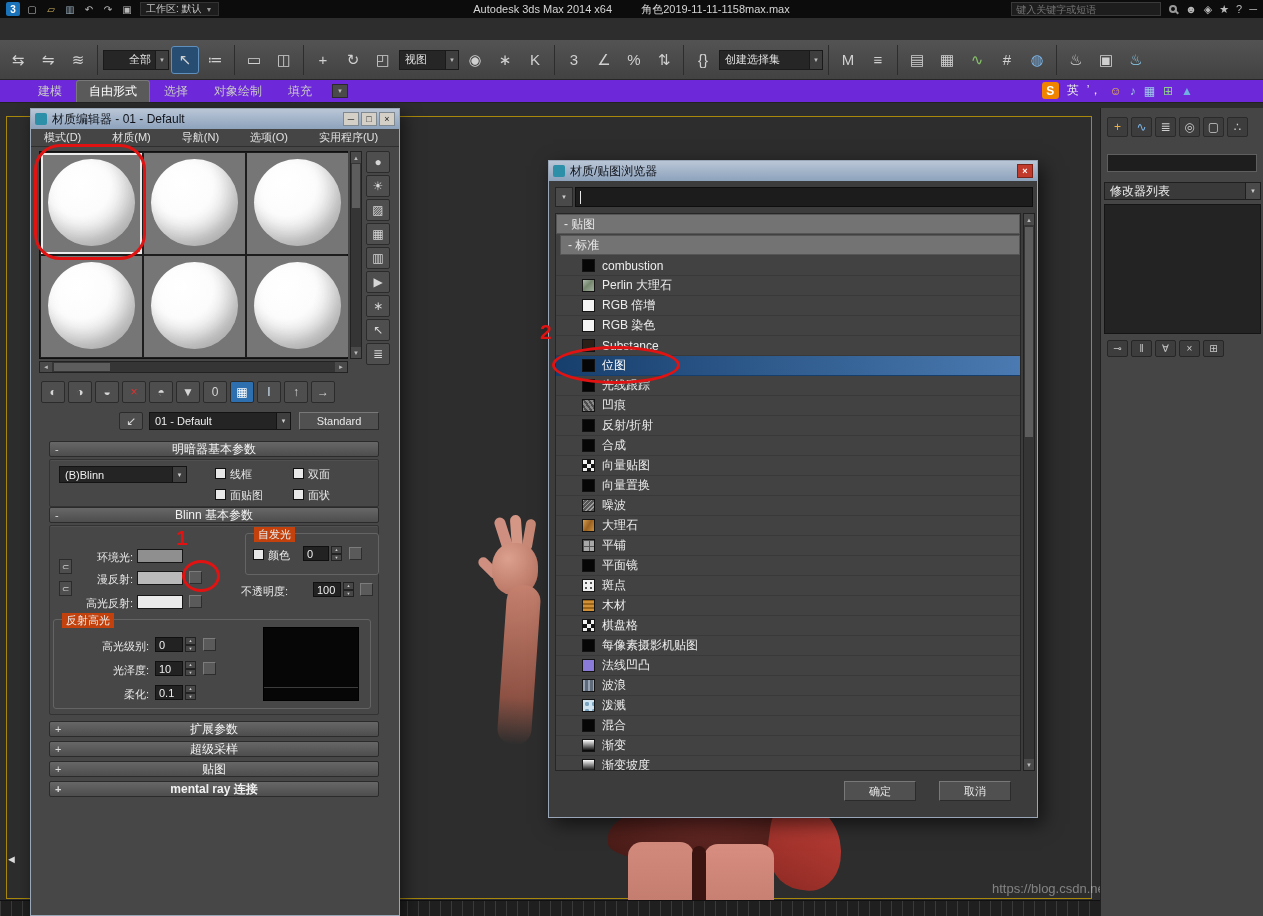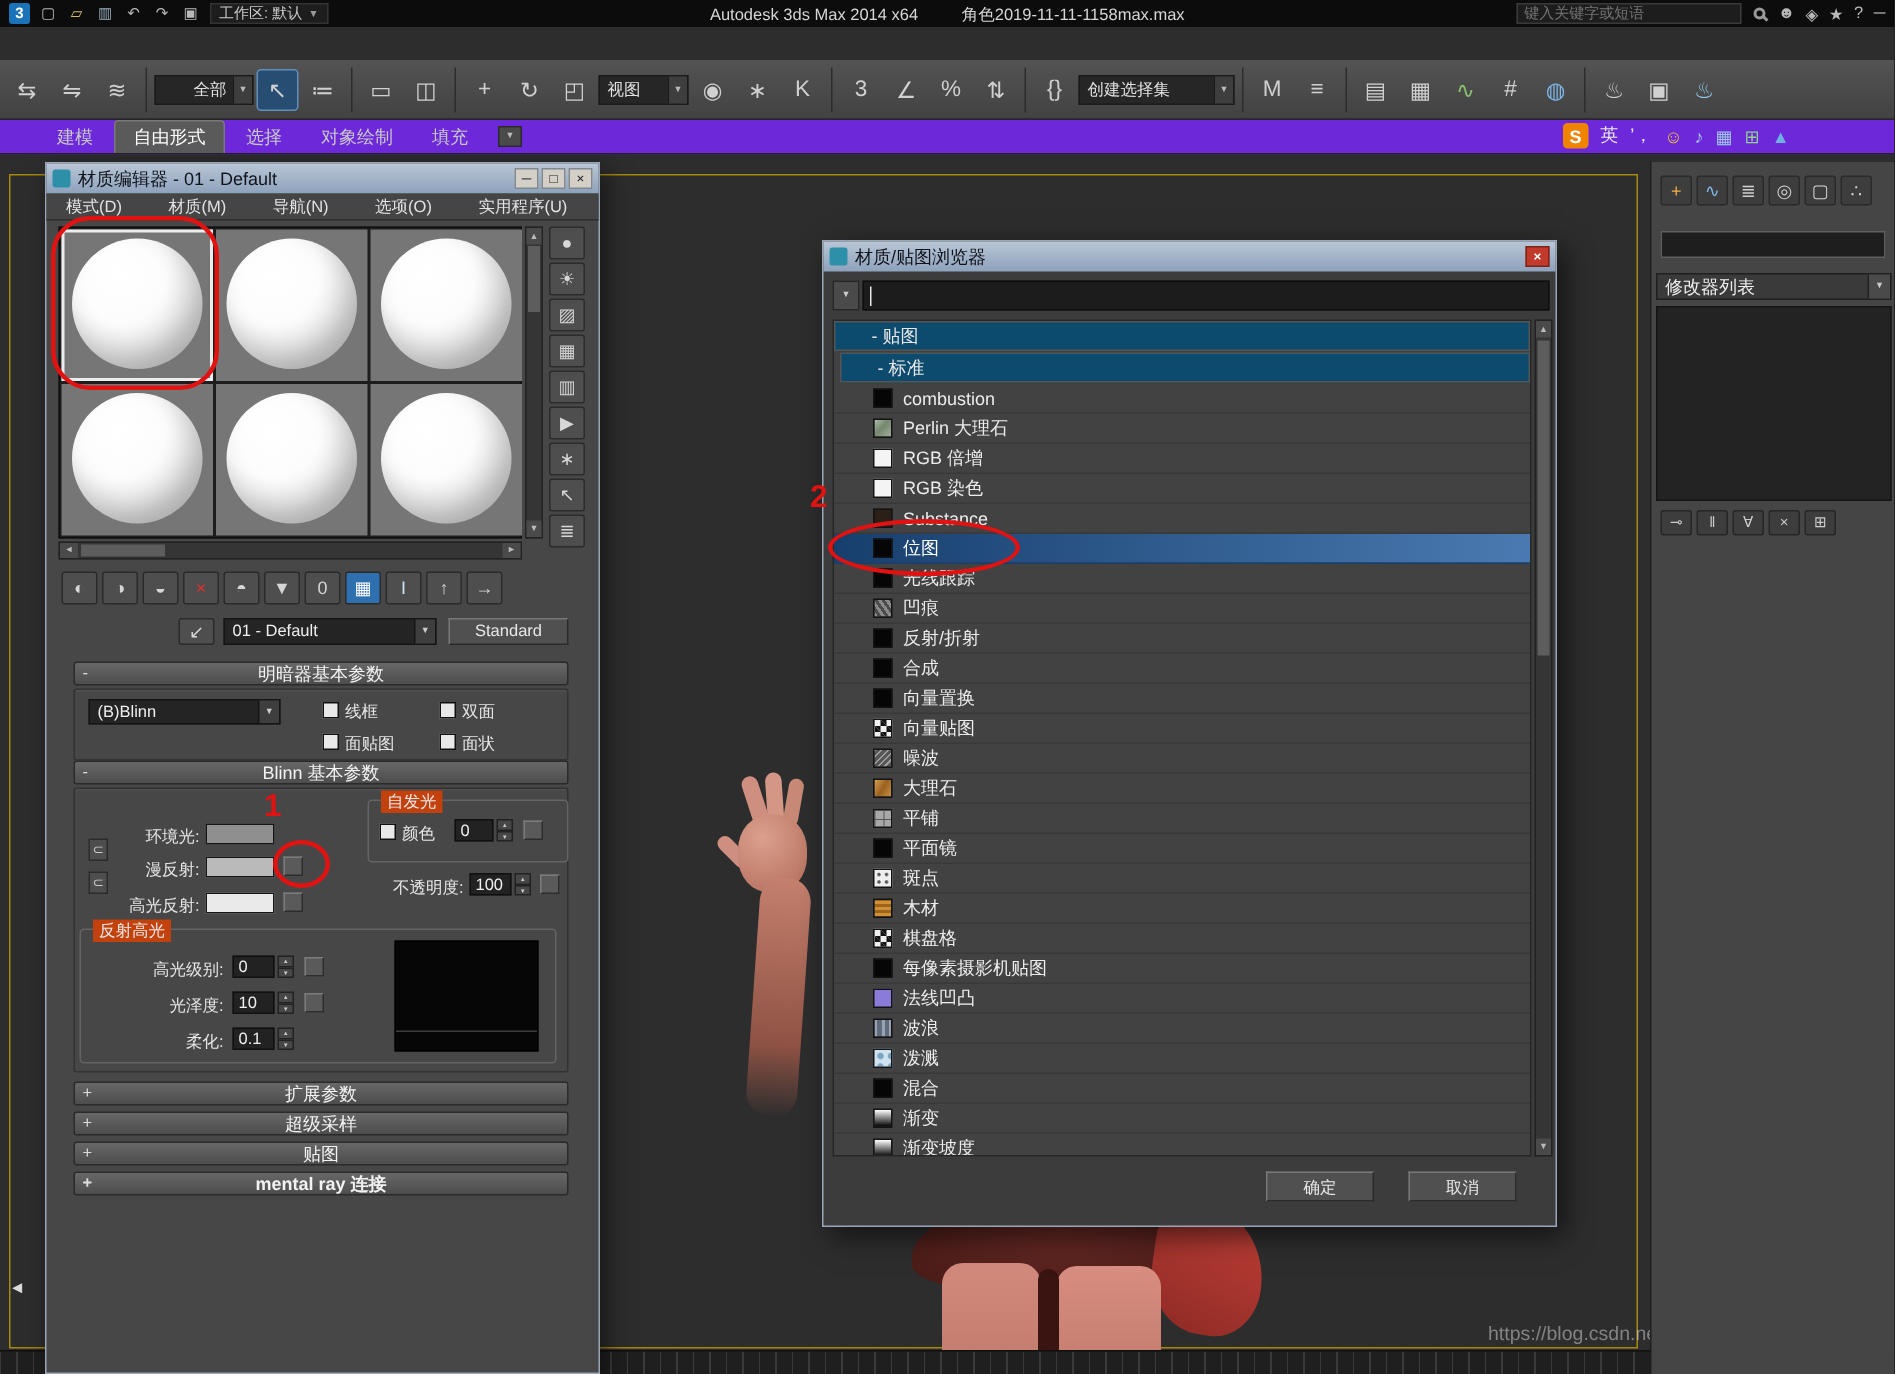--- a/index.html
+++ b/index.html
@@ -137,22 +137,22 @@
 
 
 .mb{position:absolute;left:548px;top:160px;width:490px;height:658px;background:#3c3c3c;border:1px solid #98a6b8;
   box-shadow:5px 6px 18px rgba(0,0,0,.6);z-index:7}
 .mb-search{position:absolute;left:6px;top:26px;width:478px;height:20px;display:flex;gap:2px}
 .mb-dd-btn{width:18px;height:20px;background:#4a4a4a;border:1px solid #262626;display:flex;align-items:center;justify-content:center}
 .mb-dd-btn::before{content:"▼";font-size:6px;color:#ccc}
 .mb-input{flex:1;background:#1c1c1c;border:1px solid #0e0e0e;position:relative}
 .mb-caret{position:absolute;left:4px;top:3px;width:1px;height:13px;background:#e8e8e8}
 .mb-list{position:absolute;left:6px;top:52px;width:466px;height:558px;background:#414141;border:1px solid #262626;overflow:hidden}
-.map-group{height:20px;margin-bottom:1px;background:#0c4a6e;border:1px solid #555;display:flex;align-items:center;gap:5px;
-  padding-left:24px;font-size:12px;color:#e8e8e8}
+.map-group{height:20px;margin-bottom:1px;background:#737373;border:1px solid #555;display:flex;align-items:center;gap:5px;
+  padding-left:7px;font-size:12px;color:#e8e8e8}
 .map-group.sub{margin-left:4px}
 .map-row{height:20px;display:flex;align-items:center;gap:7px;padding-left:26px;font-size:12px;color:#ececec;
   border-bottom:1px solid #393939;background:#424242}
 .map-row.selected{background:linear-gradient(90deg,#173f6d,#4a7ab1);border-bottom-color:#173f6d;color:#fff}
 .mi{width:13px;height:13px;border:1px solid #131313;flex:none}
 .mi-black{background:#060606}
 .mi-white{background:#f4f4f4}
 .mi-substance{background:#2a2018}
 .mi-marble{background:linear-gradient(135deg,#aebdae 0%,#76876f 45%,#9fae9c 100%)}
 .mi-dent{background:repeating-linear-gradient(55deg,#8a8a8a 0 2px,#4c4c4c 2px 4px)}
@@ -463,21 +463,21 @@
     <div class="swatch" style="left: 106px; top: 440px; width: 46px; background: rgb(143, 143, 143);"></div>
 
     <div class="lbl" style="left:44px;top:463px;width:58px;text-align:right">漫反射:</div>
     <div class="swatch" style="left: 106px; top: 462px; width: 46px; background: rgb(186, 186, 186);"></div>
     <div class="mapbtn" style="left:158px;top:462px"></div>
 
     <div class="lbl" style="left:44px;top:487px;width:58px;text-align:right">高光反射:</div>
     <div class="swatch" style="left: 106px; top: 486px; width: 46px; background: rgb(234, 234, 234);"></div>
     <div class="mapbtn" style="left:158px;top:486px"></div>
 
-    <div class="lbl" style="left:210px;top:475px;width:68px;text-align:right">不透明度:</div>
+    <div class="lbl" style="left:210px;top:475px;width:68px;">不透明度:</div>
     <div class="numf" style="left:282px;top:473px;width:28px">
       <span>100</span>
     </div>
     <div class="spin" style="left:312px;top:473px">
         <span class="up"></span>
         <span class="dn"></span>
       </div>
     <div class="mapbtn" style="left:329px;top:474px"></div>
 
     <div class="gbox" style="left:22px;top:510px;width:318px;height:90px">
@@ -591,26 +591,26 @@
         </div>
         <div class="map-row">
           <span class="mi mi-black"></span>
           <span>反射/折射</span>
         </div>
         <div class="map-row">
           <span class="mi mi-black"></span>
           <span>合成</span>
         </div>
         <div class="map-row">
-          <span class="mi mi-black"></span>
-          <span>向量置换</span>
-        </div>
-        <div class="map-row">
           <span class="mi mi-checker"></span>
           <span>向量贴图</span>
+        </div>
+        <div class="map-row">
+          <span class="mi mi-black"></span>
+          <span>向量置换</span>
         </div>
         <div class="map-row">
           <span class="mi mi-noise"></span>
           <span>噪波</span>
         </div>
         <div class="map-row">
           <span class="mi mi-orange-marble"></span>
           <span>大理石</span>
         </div>
         <div class="map-row">

